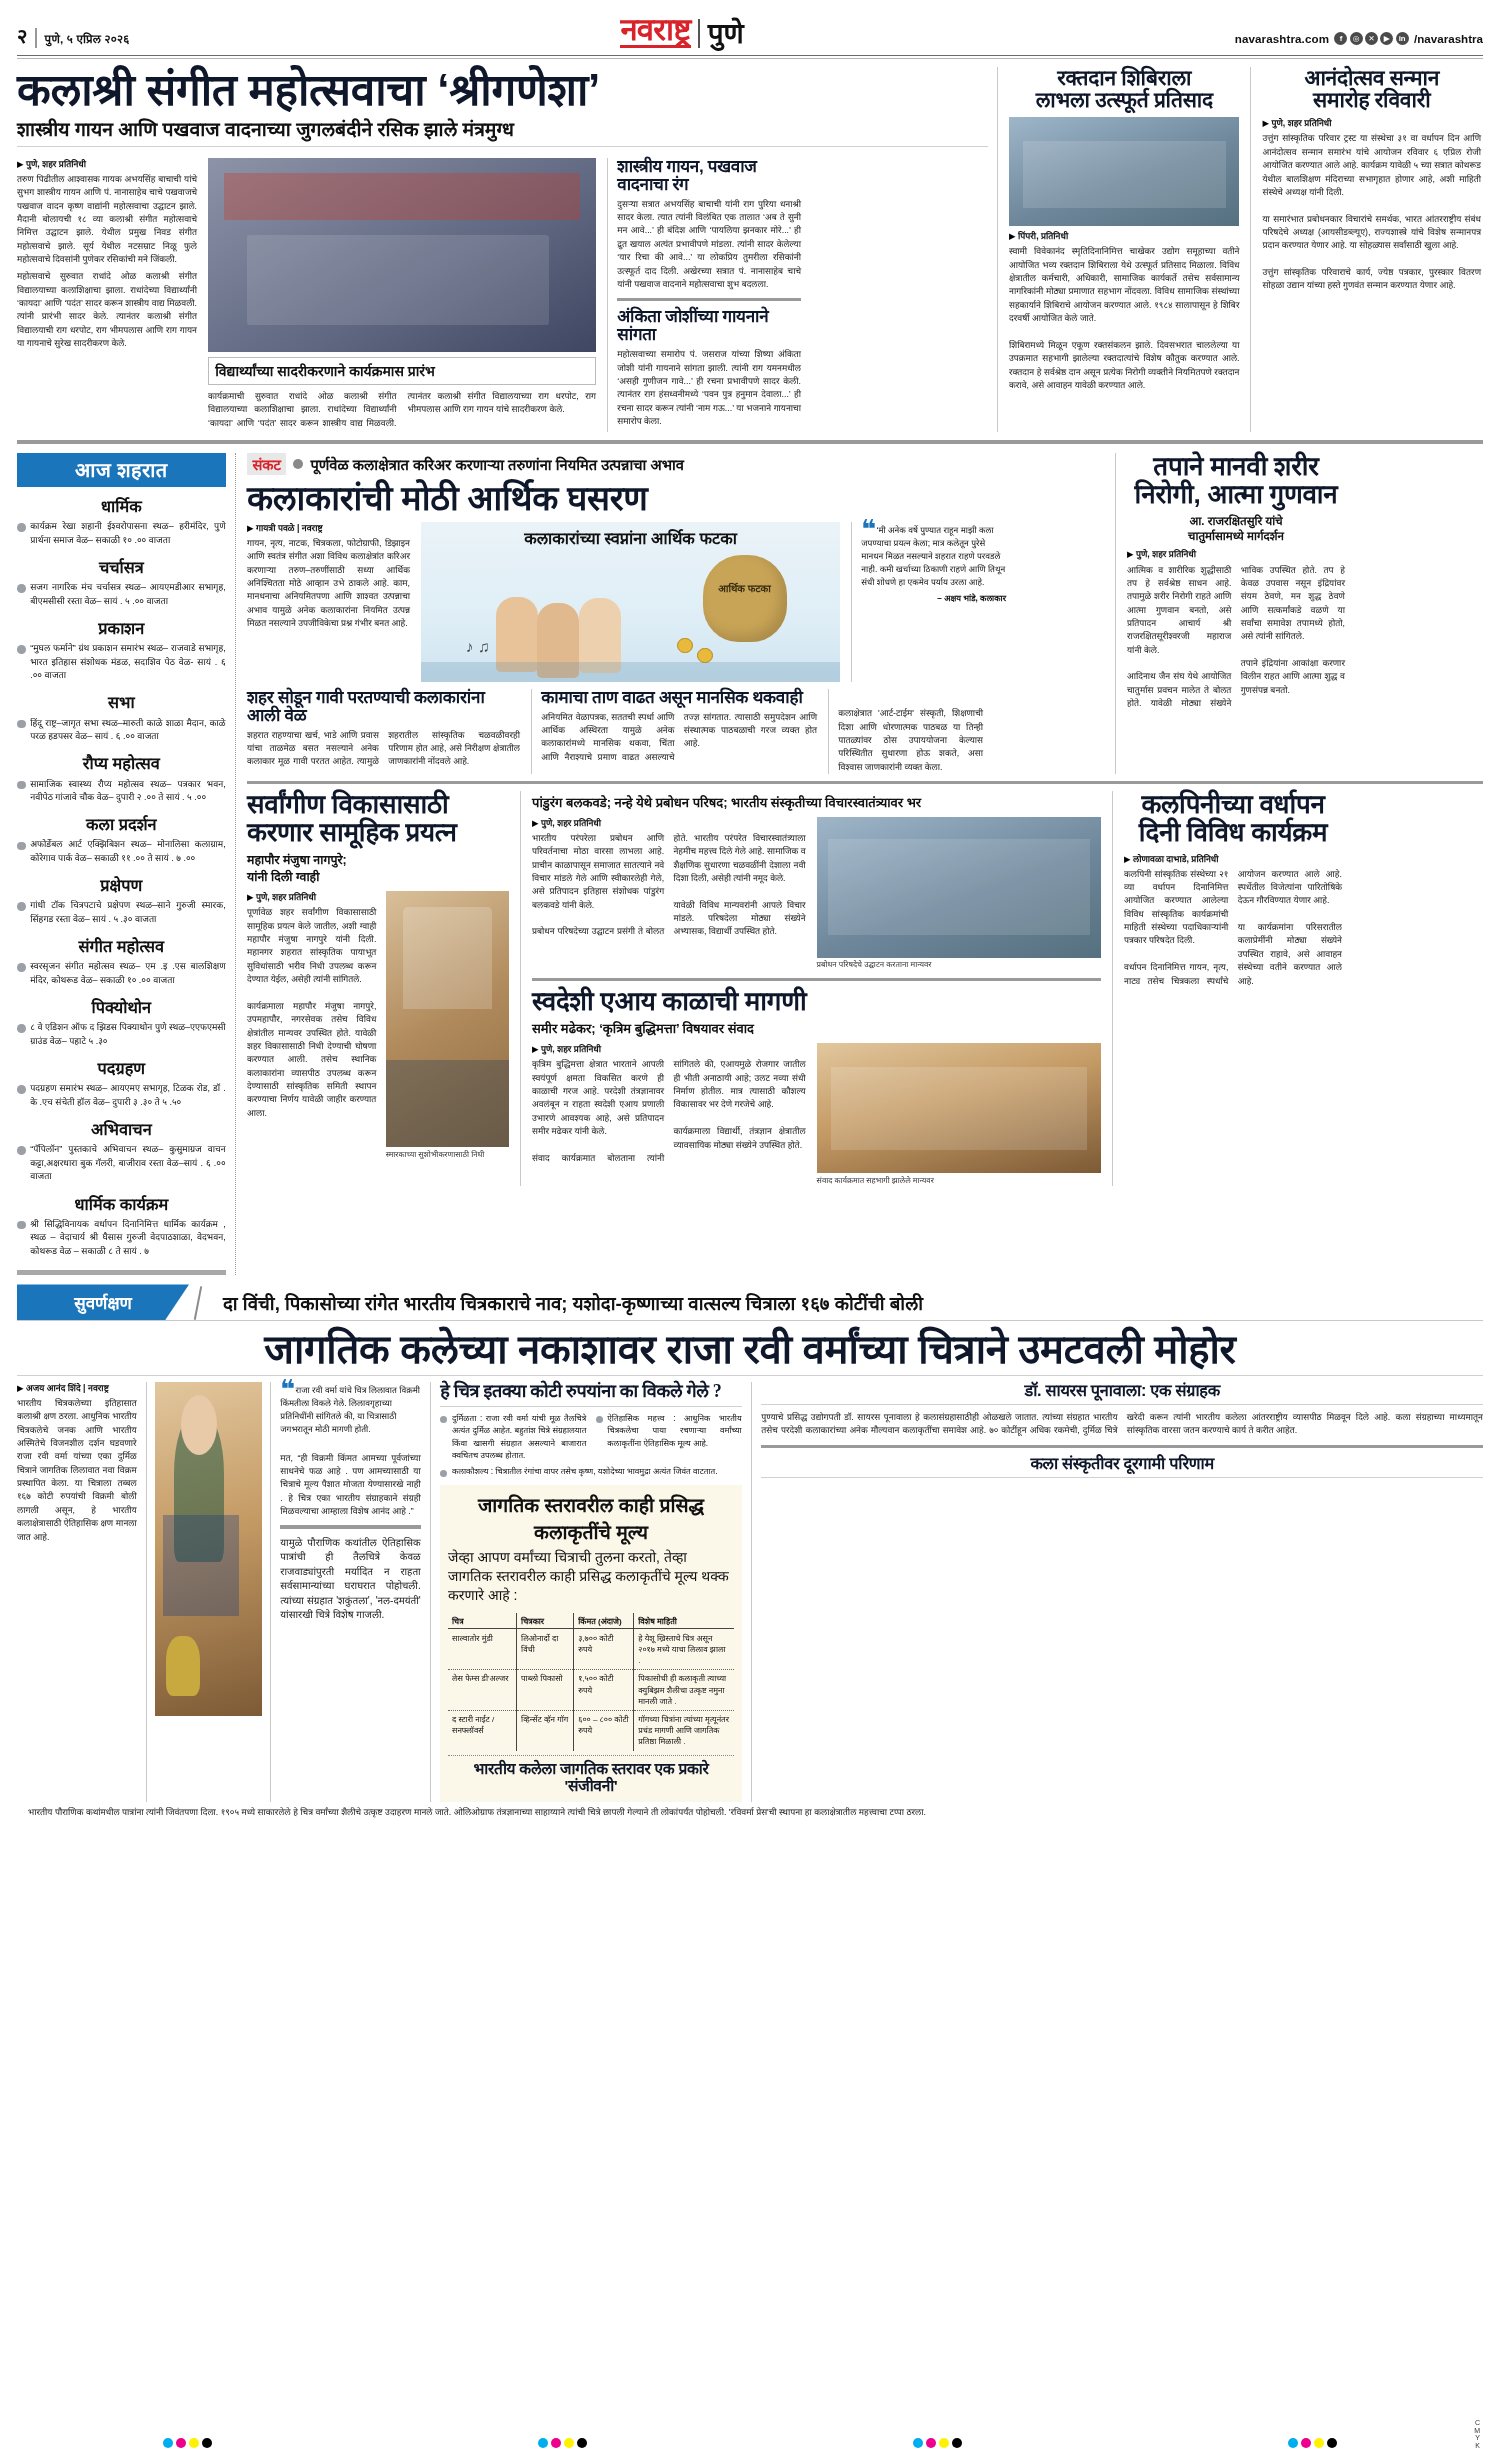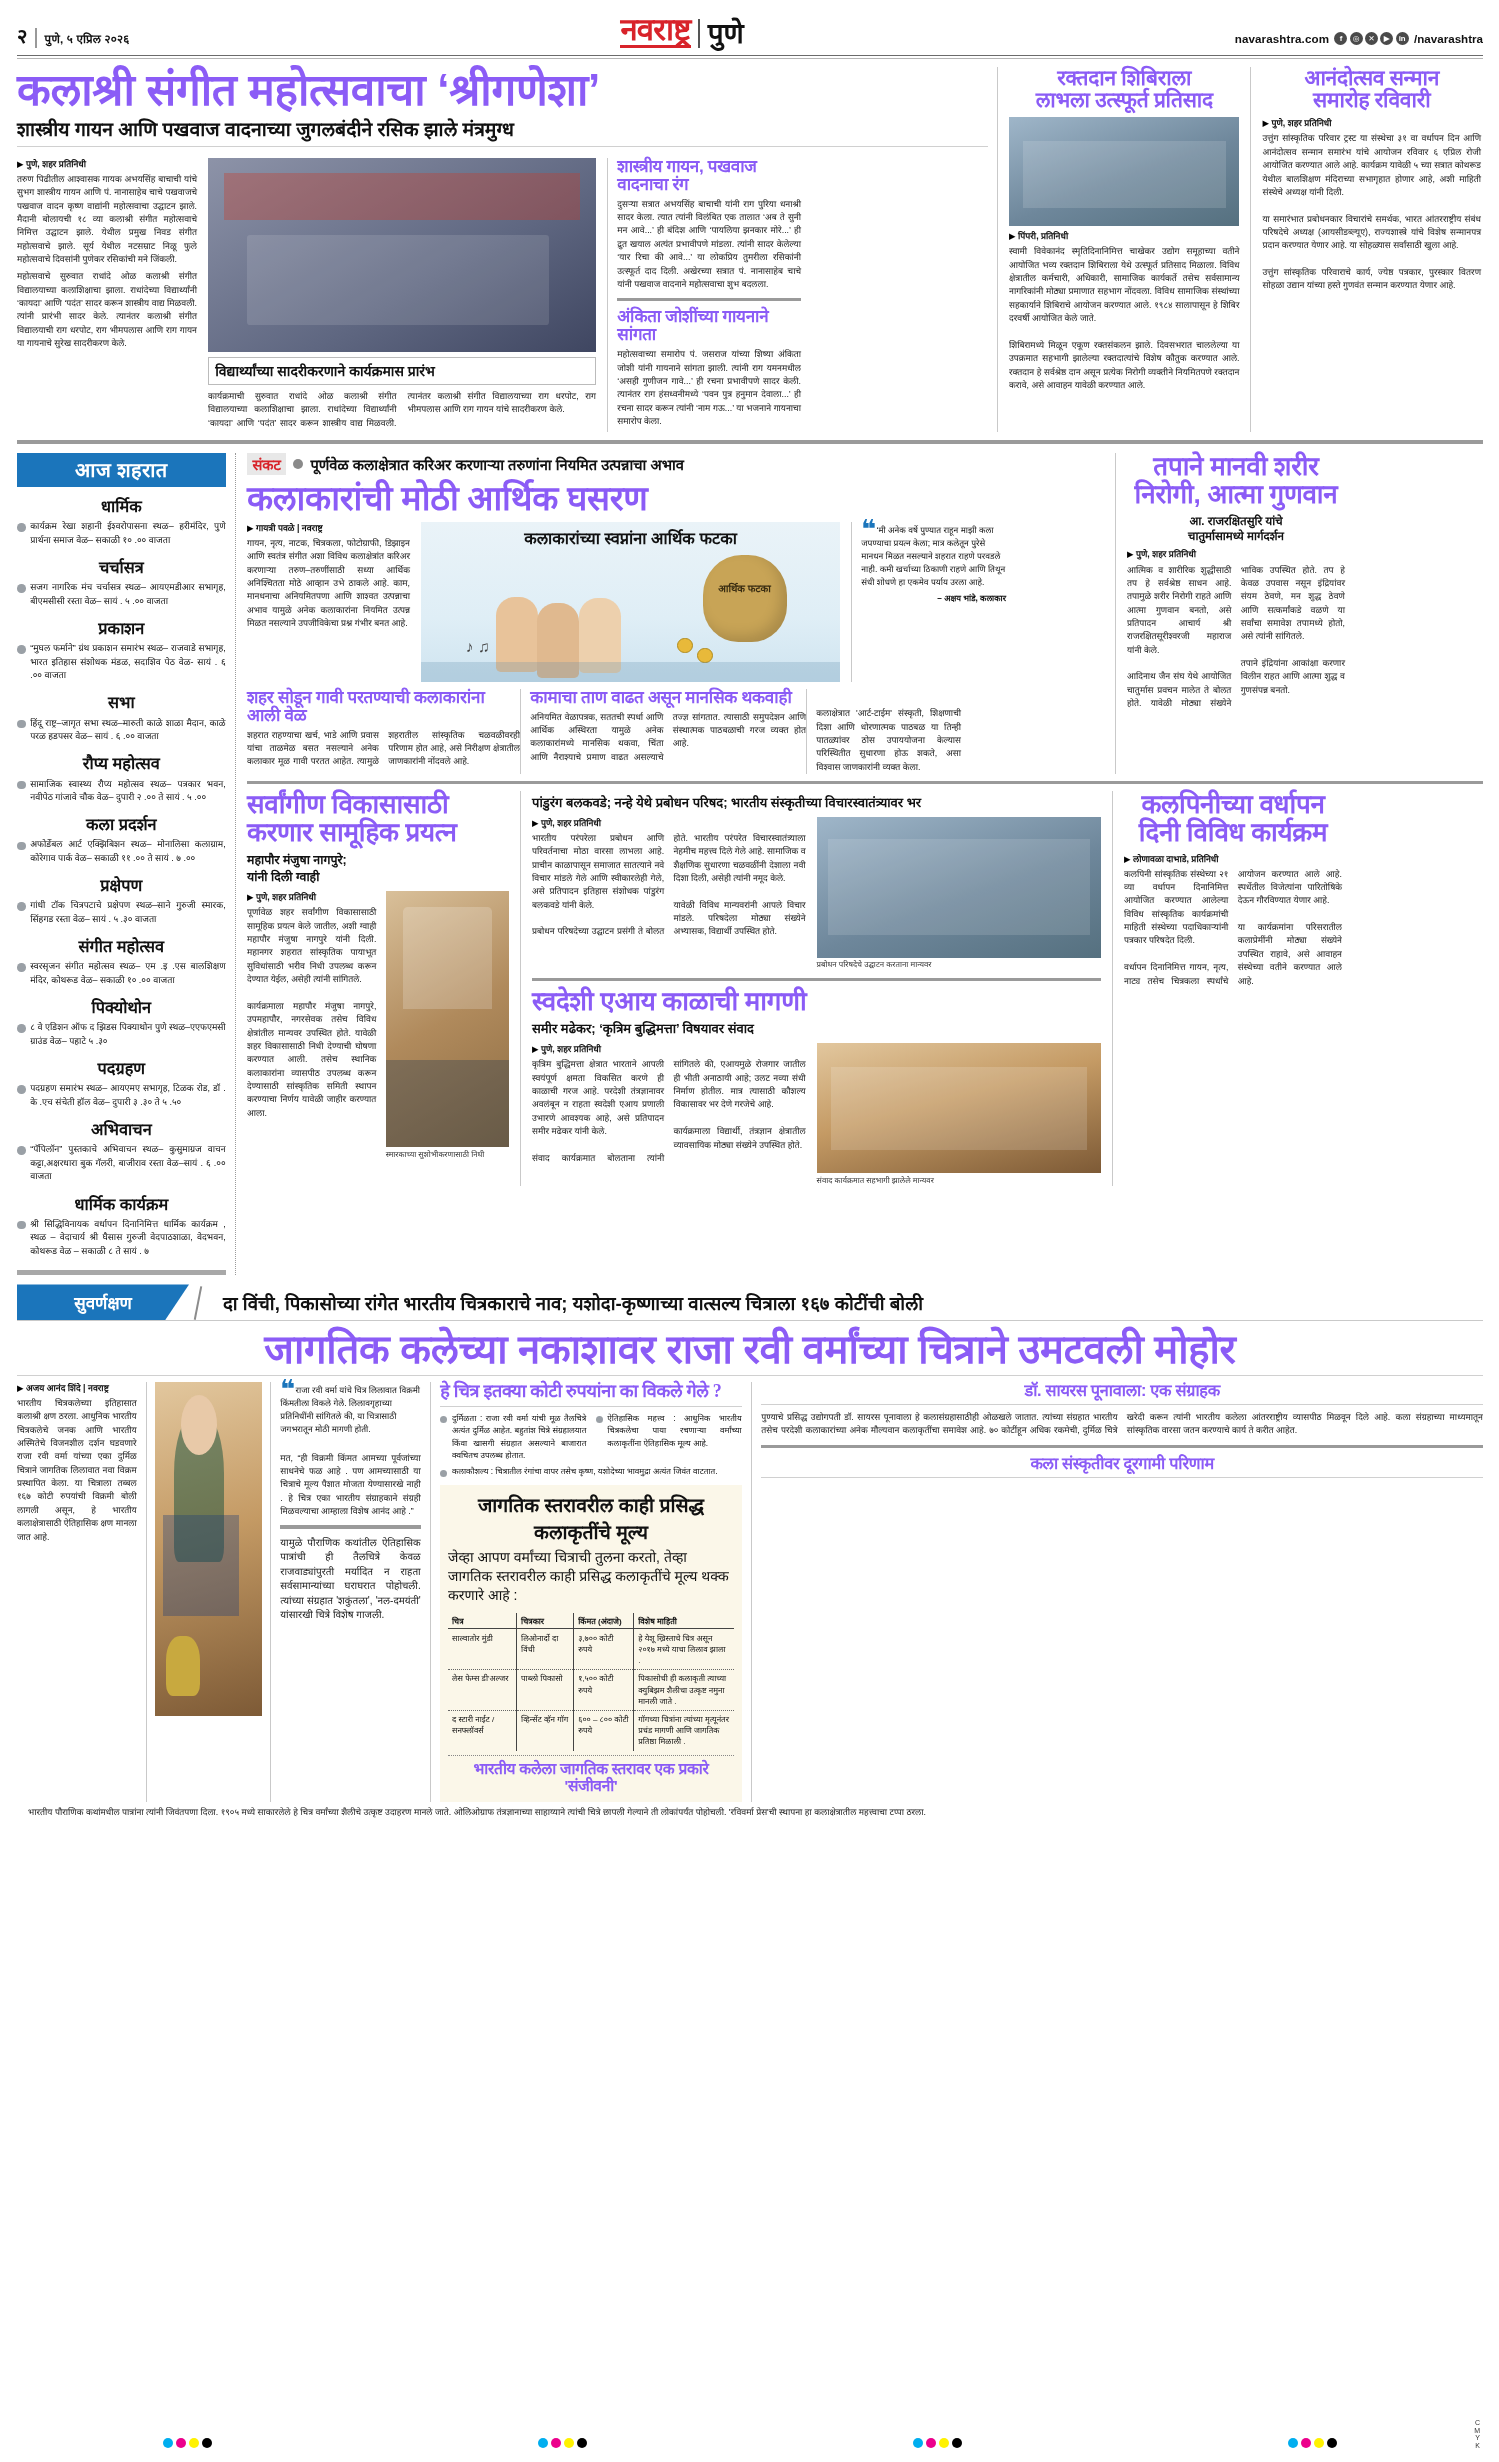--- a/index.html
+++ b/index.html
@@ -28,21 +28,21 @@
   .site { font-size: 11.6px; font-weight: 600; letter-spacing: 0.1px; }
   .soc { display: flex; gap: 2.3px; }
   .soc span { width: 13px; height: 13px; border-radius: 50%; background: #4a4a4a; color: #fff;
               font-size: 7.8px; line-height: 13px; text-align: center; font-weight: 700; }
   .handle { font-size: 11.6px; font-weight: 600; }
 
   .rule-3 { margin-top: 7px; border-top: 1.6px solid #6b6b6b; border-bottom: 0.8px solid #9a9a9a; height: 3.9px; }
   .rule-3::after { content:""; display:block; height:0.8px; background:#b5b5b5; margin-top:2.3px;}
 
   
-  .hl { font-weight: 700; color: #8b5cf6; line-height: 1.06; letter-spacing: -0.3px; }
+  .hl { font-weight: 700; color: #0f172a; line-height: 1.06; letter-spacing: -0.3px; }
   .h-xxl { font-size: 44px; }
   .h-xl  { font-size: 34px; }
   .h-l   { font-size: 26px; }
   .h-m   { font-size: 21px; }
   .h-s   { font-size: 17px; }
   .sub { font-size: 19.4px; font-weight: 700; line-height: 1.12; }
   .body { font-size: 8.8px; line-height: 1.52; text-align: justify; color: #1a1a1a; }
   .body p { margin-bottom: 3.9px; }
   .byline { font-size: 8.8px; font-weight: 700; }
   .byline .arrow { color: #000; font-size: 8.5px; }
@@ -361,21 +361,21 @@
             </div>
 
             <div class="vline" style="width:155px;padding-left:9.3px;">
               <div class="qbox">
                 <span class="qmark">❝</span><span>‘मी अनेक वर्षे पुण्यात राहून माझी कला जपण्याचा प्रयत्न केला; मात्र कलेतून पुरेसे मानधन मिळत नसल्याने शहरात राहणे परवडले नाही. कमी खर्चाच्या ठिकाणी राहणे आणि तिथून संधी शोधणे हा एकमेव पर्याय उरला आहे.</span>
               </div>
               <div style="font-size:8.2px;font-weight:700;text-align:right;margin-top:3.9px;">– अक्षय भांडे, कलाकार</div>
             </div>
           </div>
 
-          <div style="display:flex;margin-top:7px;">
+          <div style="display:flex;gap:11px;margin-top:7px;">
             <div style="width:273px;">
               <div class="hl h-s">शहर सोडून गावी परतण्याची कलाकारांना आली वेळ</div>
               <div class="body" style="margin-top:3.9px;column-count:2;column-gap:9.3px;">शहरात राहण्याचा खर्च, भाडे आणि प्रवास यांचा ताळमेळ बसत नसल्याने अनेक कलाकार मूळ गावी परतत आहेत. त्यामुळे शहरातील सांस्कृतिक चळवळीवरही परिणाम होत आहे, असे निरीक्षण क्षेत्रातील जाणकारांनी नोंदवले आहे.</div>
             </div>
             <div class="vline" style="width:286px;padding-left:9.3px;">
               <div class="hl h-s">कामाचा ताण वाढत असून मानसिक थकवाही</div>
               <div class="body" style="margin-top:3.9px;column-count:2;column-gap:9.3px;">अनियमित वेळापत्रक, सततची स्पर्धा आणि आर्थिक अस्थिरता यामुळे अनेक कलाकारांमध्ये मानसिक थकवा, चिंता आणि नैराश्याचे प्रमाण वाढत असल्याचे तज्ज्ञ सांगतात. त्यासाठी समुपदेशन आणि संस्थात्मक पाठबळाची गरज व्यक्त होत आहे.</div>
             </div>
             <div class="vline" style="width:155px;padding-left:9.3px;">
               <div class="body" style="margin-top:18.6px;">कलाक्षेत्रात 'आर्ट-टाईम' संस्कृती, शिक्षणाची दिशा आणि धोरणात्मक पाठबळ या तिन्ही पातळ्यांवर ठोस उपाययोजना केल्यास परिस्थितीत सुधारणा होऊ शकते, असा विश्वास जाणकारांनी व्यक्त केला.</div>

